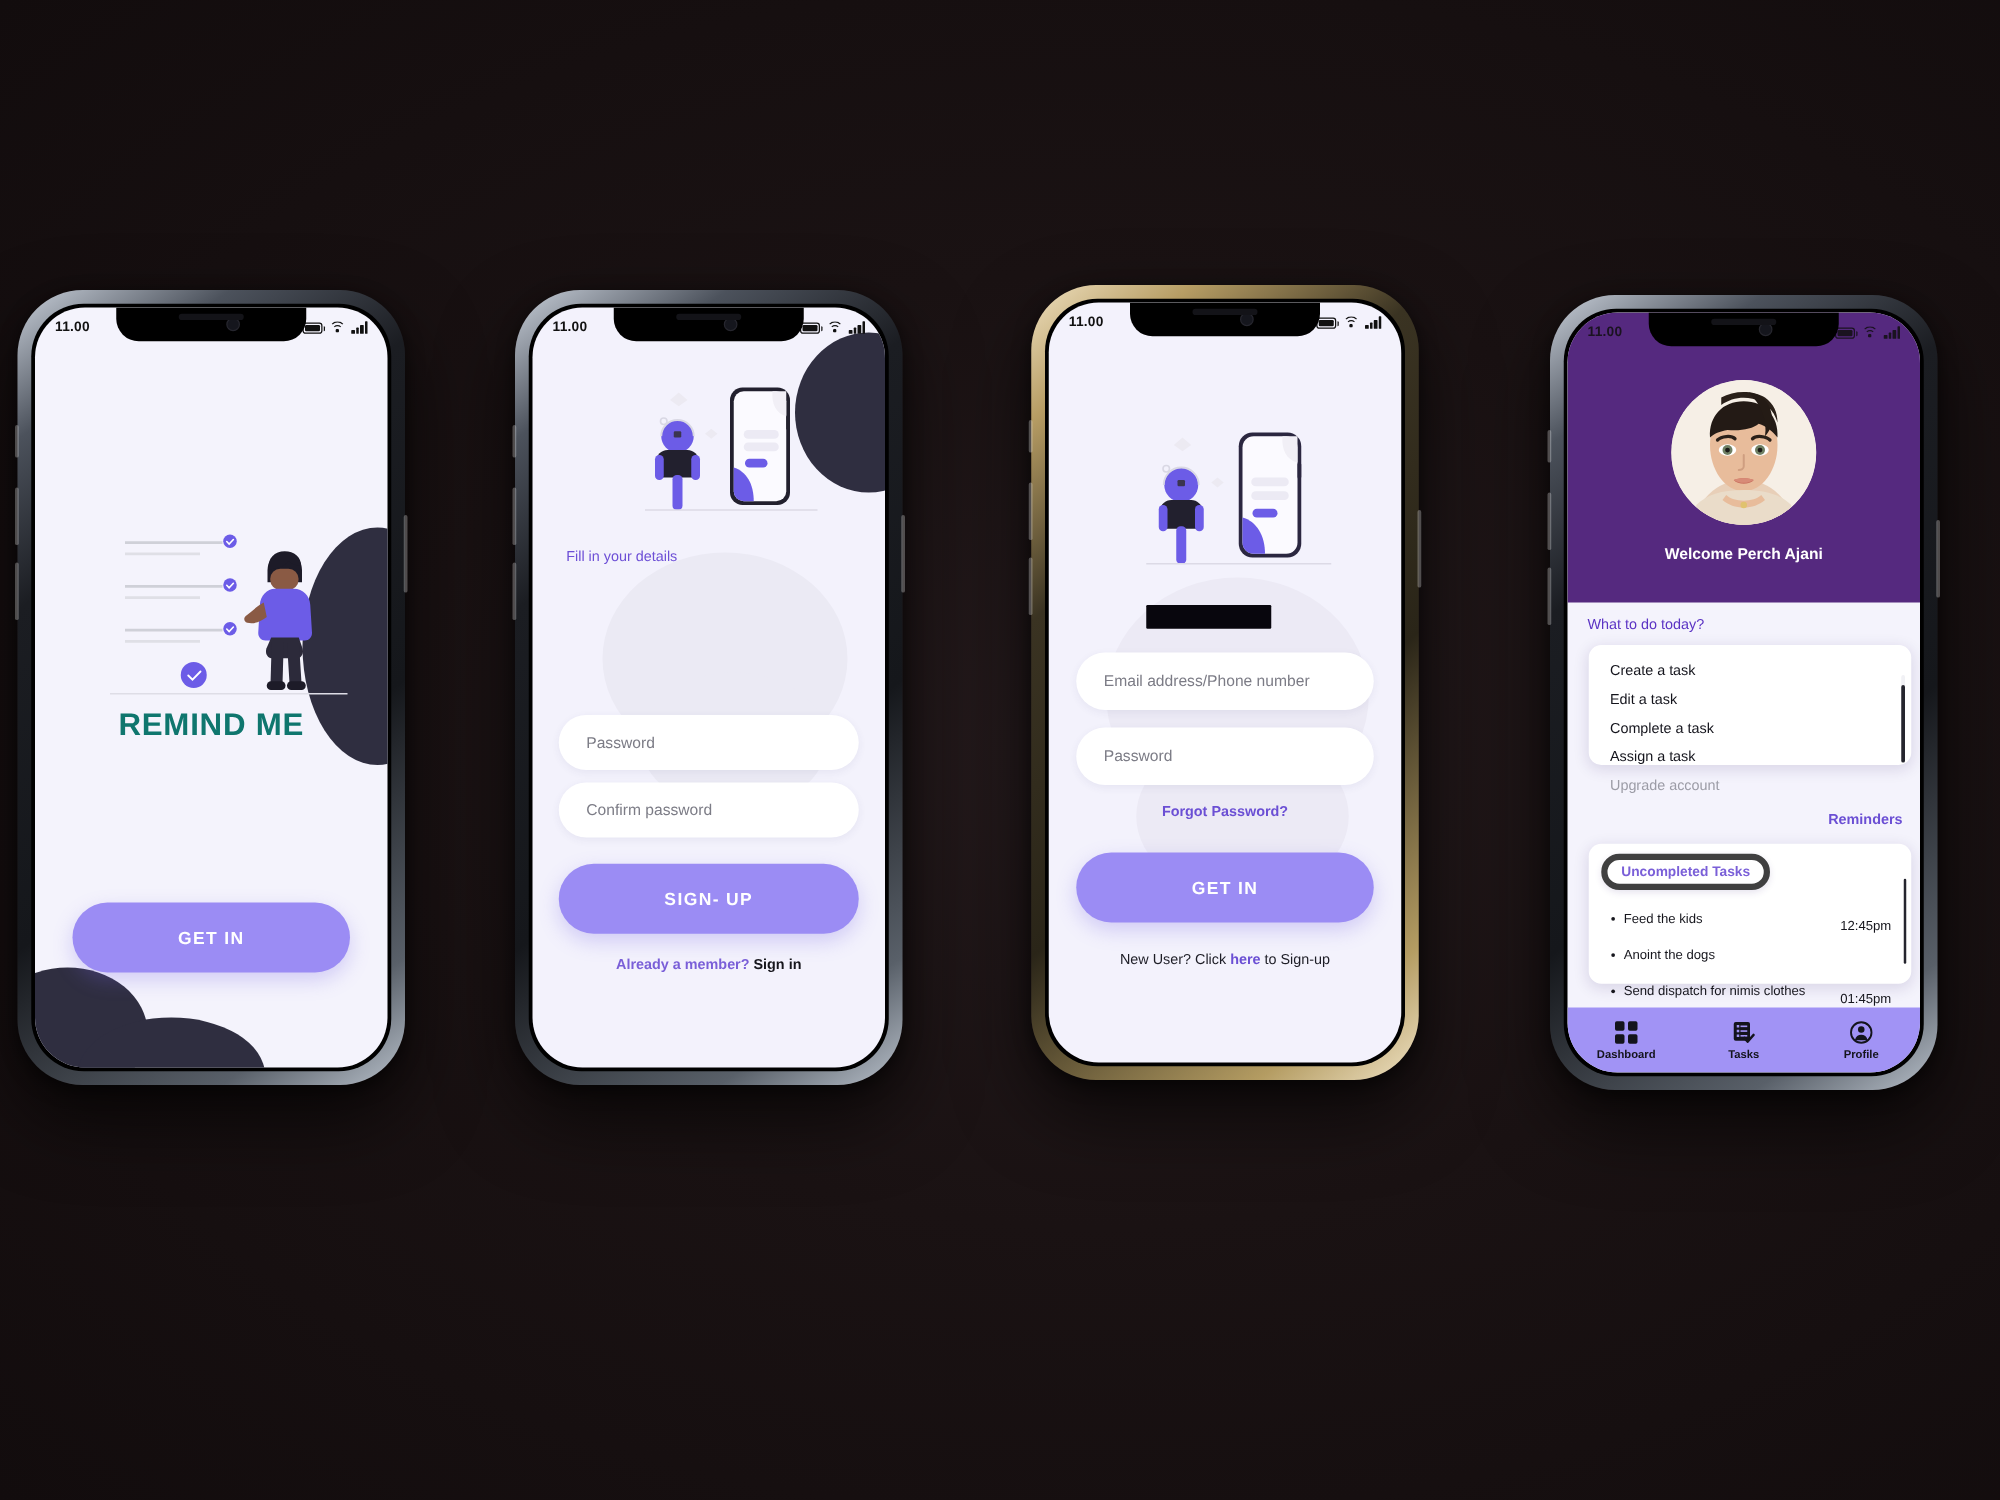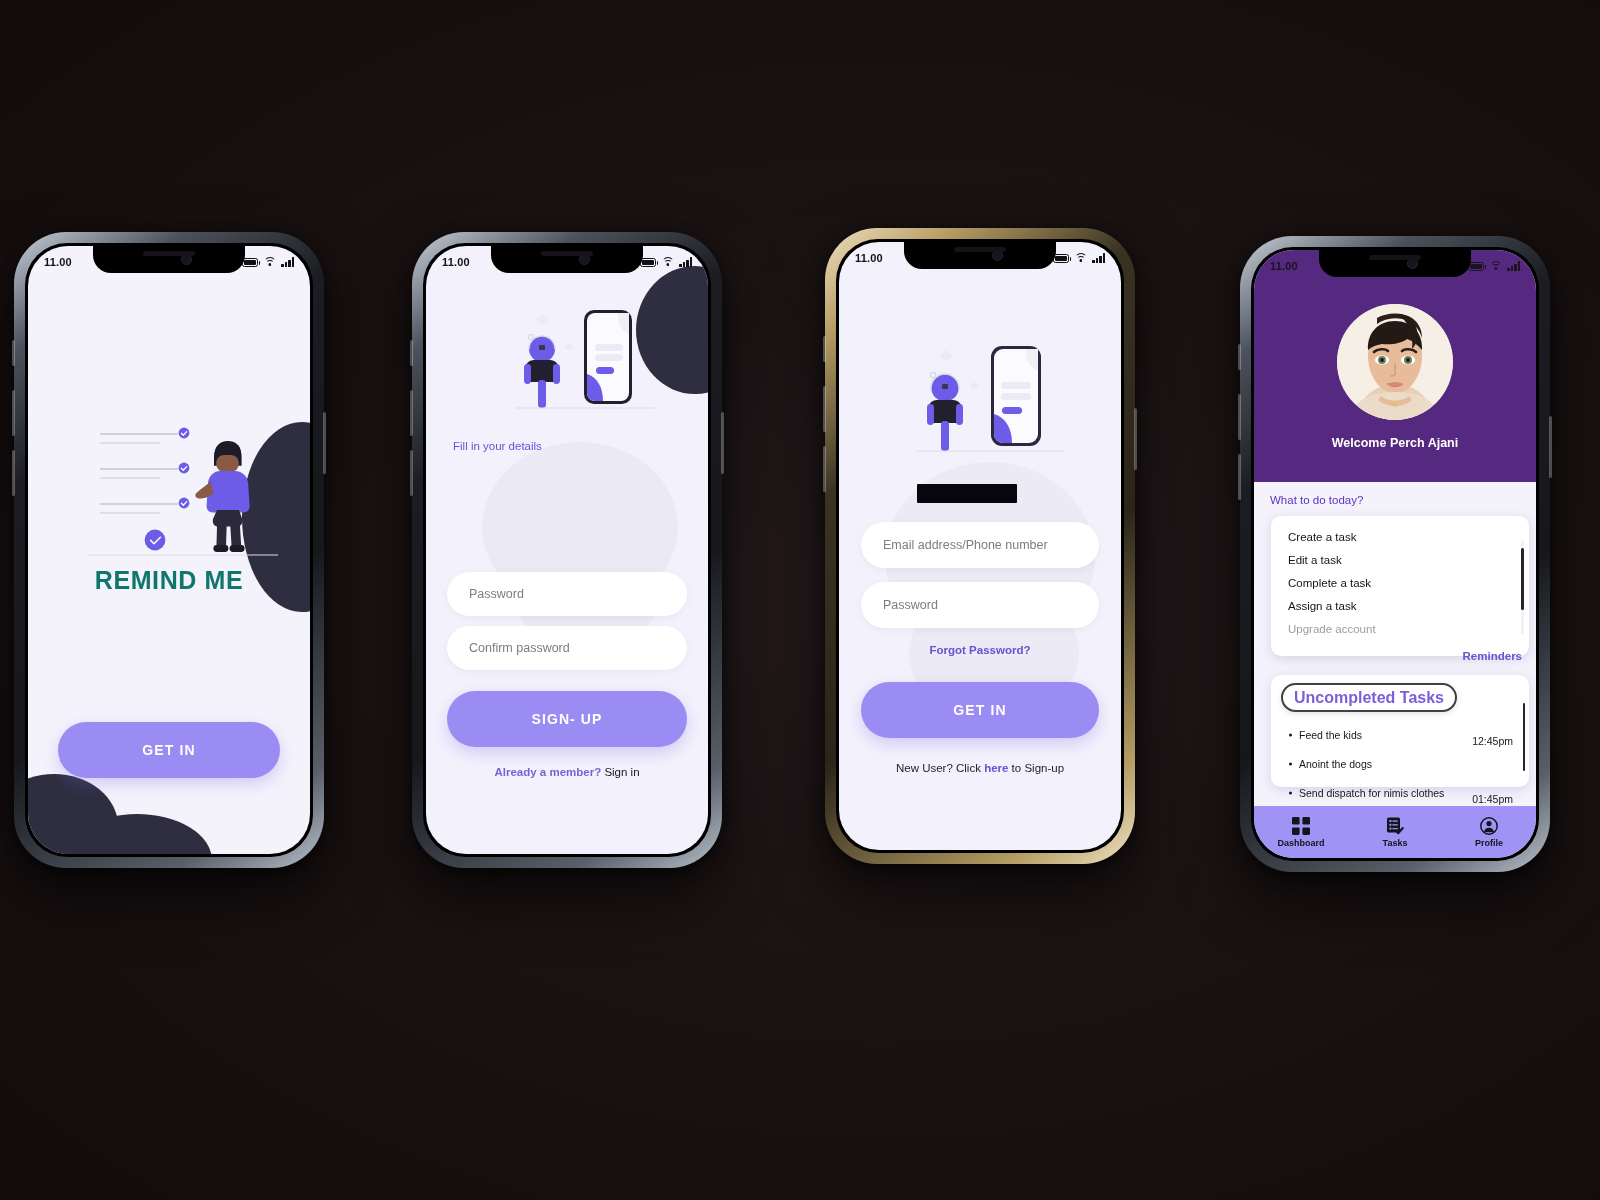--- a/index.html
+++ b/index.html
@@ -157,21 +157,21 @@
   .s2 .pill-input { position: absolute; left: 21px; right: 21px; }
   .s2 .f1 { top: 218px; }
   .s2 .f2 { top: 272px; }
   .s2 .f3 { top: 326px; }
   .s2 .f4 { top: 380px; }
   .s2 .cta { position: absolute; left: 21px; right: 21px; top: 445px; }
   .s2 .foot {
     position: absolute; left: 0; right: 0; top: 520px; text-align: center;
     font-size: 11.5px; color: #7a5fd8; font-weight: 600;
   }
-  .s2 .foot b { color: #16161c; font-weight: 400; }
+  .s2 .foot b { color: #16161c; font-weight: 700; }
 
   
   .s3 { background: #f3f2fc; }
   .s3 .ghost { position: absolute; background: #eceaf5; border-radius: 50%; }
   .s3 .g1 { width: 210px; height: 190px; left: 46px; top: 220px; }
   .s3 .g2 { width: 170px; height: 130px; left: 70px; top: 346px; }
   .s3 .illus { position: absolute; left: 72px; top: 98px; width: 160px; height: 118px; }
   .s3 .redact {
     position: absolute; left: 78px; top: 242px;
     width: 100px; height: 19px; background: #08060d; border-radius: 1px;
@@ -206,42 +206,42 @@
     color: #fff; font-size: 12.5px; font-weight: 700;
   }
   .s4 .qtitle {
     position: absolute; left: 16px; top: 244px;
     font-size: 11.5px; font-weight: 400; color: #5b33c4;
   }
   .s4 .card {
     position: absolute; background: #fff; border-radius: 10px;
     box-shadow: 0 3px 12px rgba(40,20,90,.14);
   }
-  .s4 .menucard { left: 17px; right: 7px; top: 266px; height: 140px; padding: 9px 0 6px 0; }
+  .s4 .menucard { left: 17px; right: 7px; top: 266px; height: 96px; padding: 9px 0 6px 0; }
   .s4 .mitem {
     padding: 5.5px 0 5.5px 17px; font-size: 11.5px; color: #14141c;
   }
   .s4 .mitem.dim { color: #9c9ca6; }
   .s4 .scroll-track {
     position: absolute; right: 5px; top: 24px; bottom: 22px;
     width: 3px; background: #f1f1f5; border-radius: 2px;
   }
   .s4 .scroll-thumb {
     position: absolute; right: 5px; top: 32px;
     width: 3px; height: 62px; background: #25252e; border-radius: 2px;
   }
   .s4 .reminders {
     position: absolute; right: 14px; top: 400px;
     font-size: 11.5px; font-weight: 700; color: #6b4fd4;
   }
   .s4 .taskcard { left: 17px; right: 7px; top: 425px; height: 112px; }
   .s4 .chip {
     display: inline-block; margin: 8px 0 0 10px;
-    background: #fff; border: 2px solid #404040; border-radius: 15px;
-    padding: 3.5px 11px; font-size: 16px; color: #7a5fd8; font-weight: 600;
+    background: #fff; border: 5px solid #404040; border-radius: 15px;
+    padding: 3.5px 11px; font-size: 11px; color: #7a5fd8; font-weight: 600;
     box-shadow: 0 2px 6px rgba(60,40,120,.13);
   }
   .s4 .trow {
     display: flex; align-items: center; justify-content: space-between;
     padding: 0 16px 0 28px; margin-top: 11px;
     font-size: 10.5px; color: #16161d; position: relative;
   }
   .s4 .trow .bullet {
     position: absolute; left: 18px; top: 50%; transform: translateY(-50%);
     width: 3px; height: 3px; border-radius: 50%; background: #16161d;

